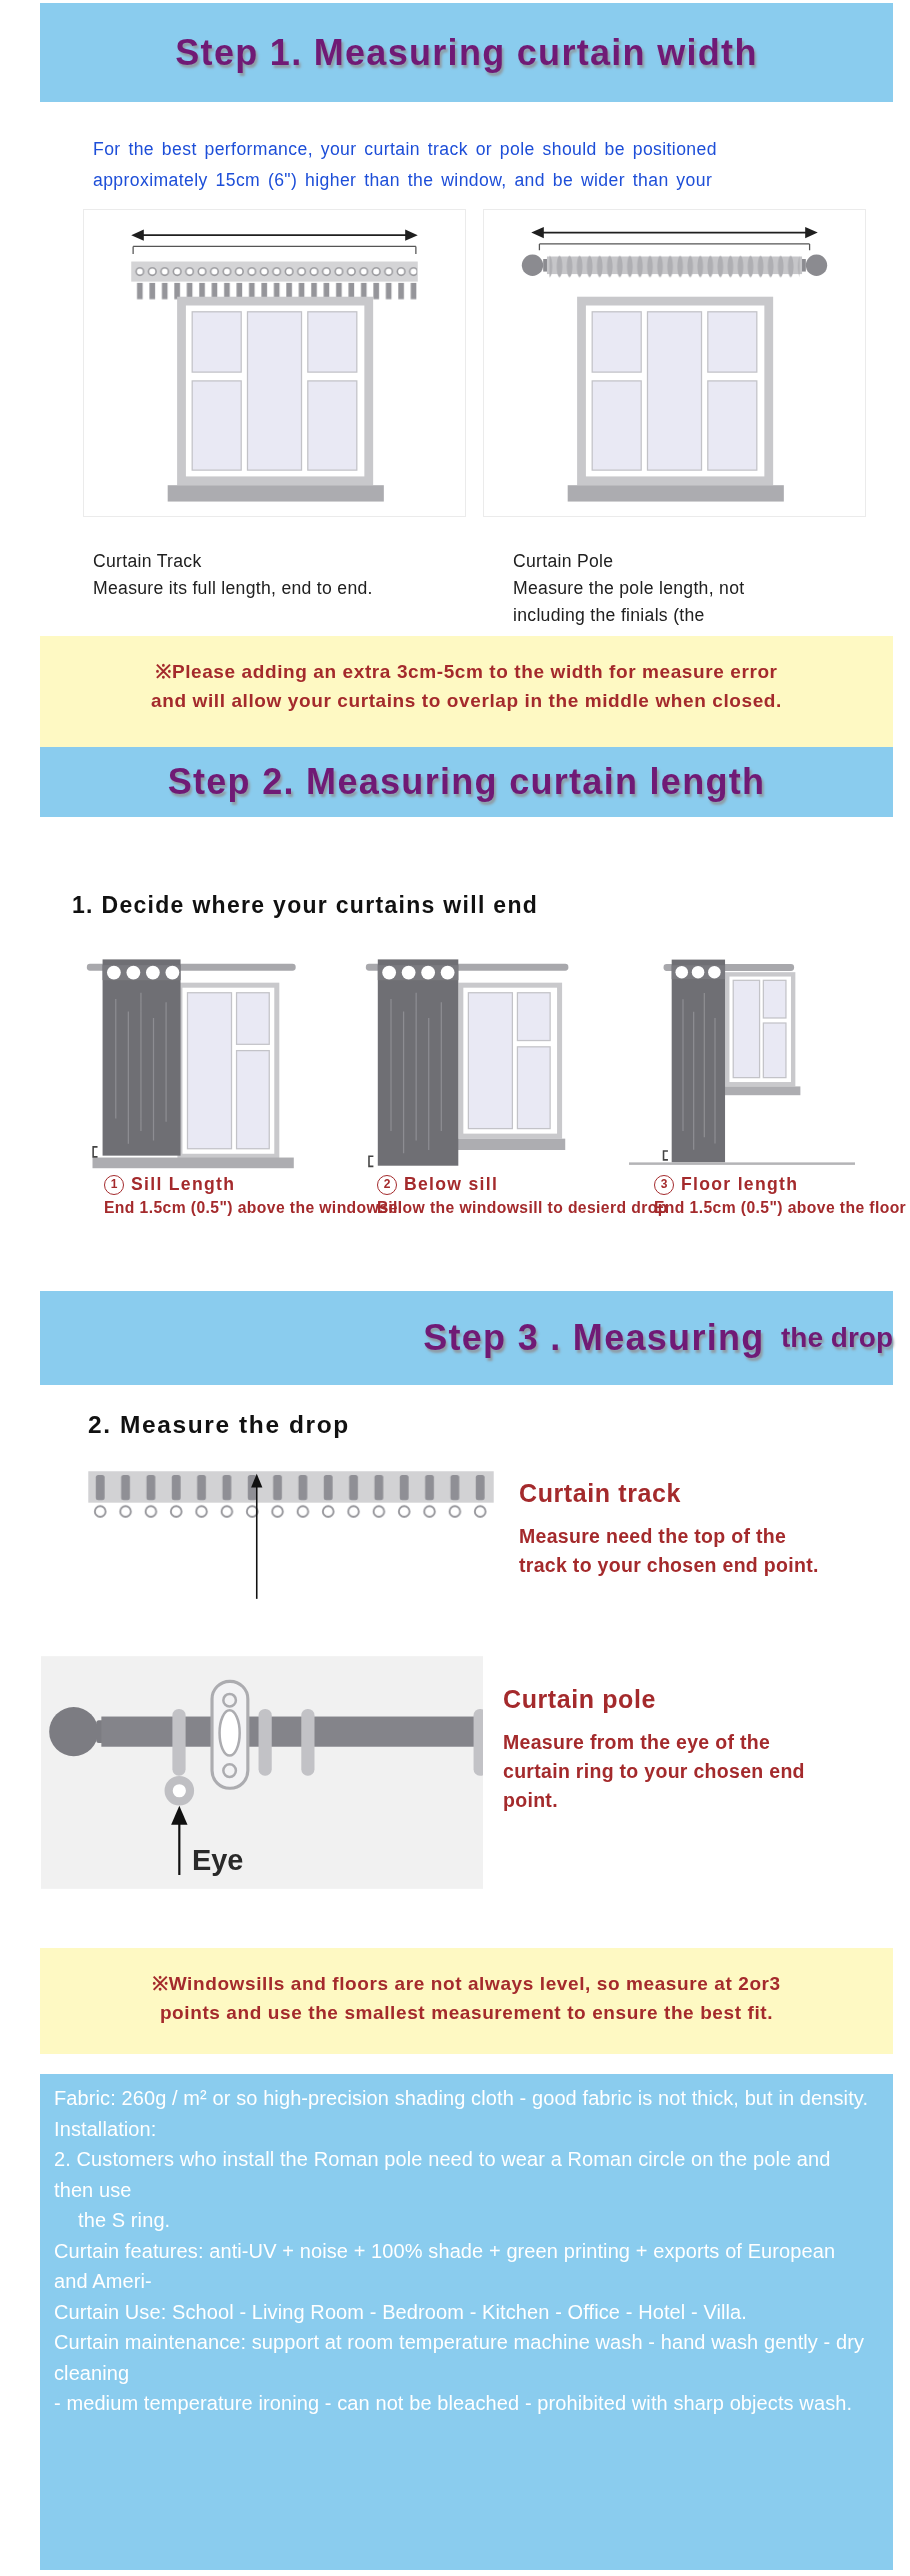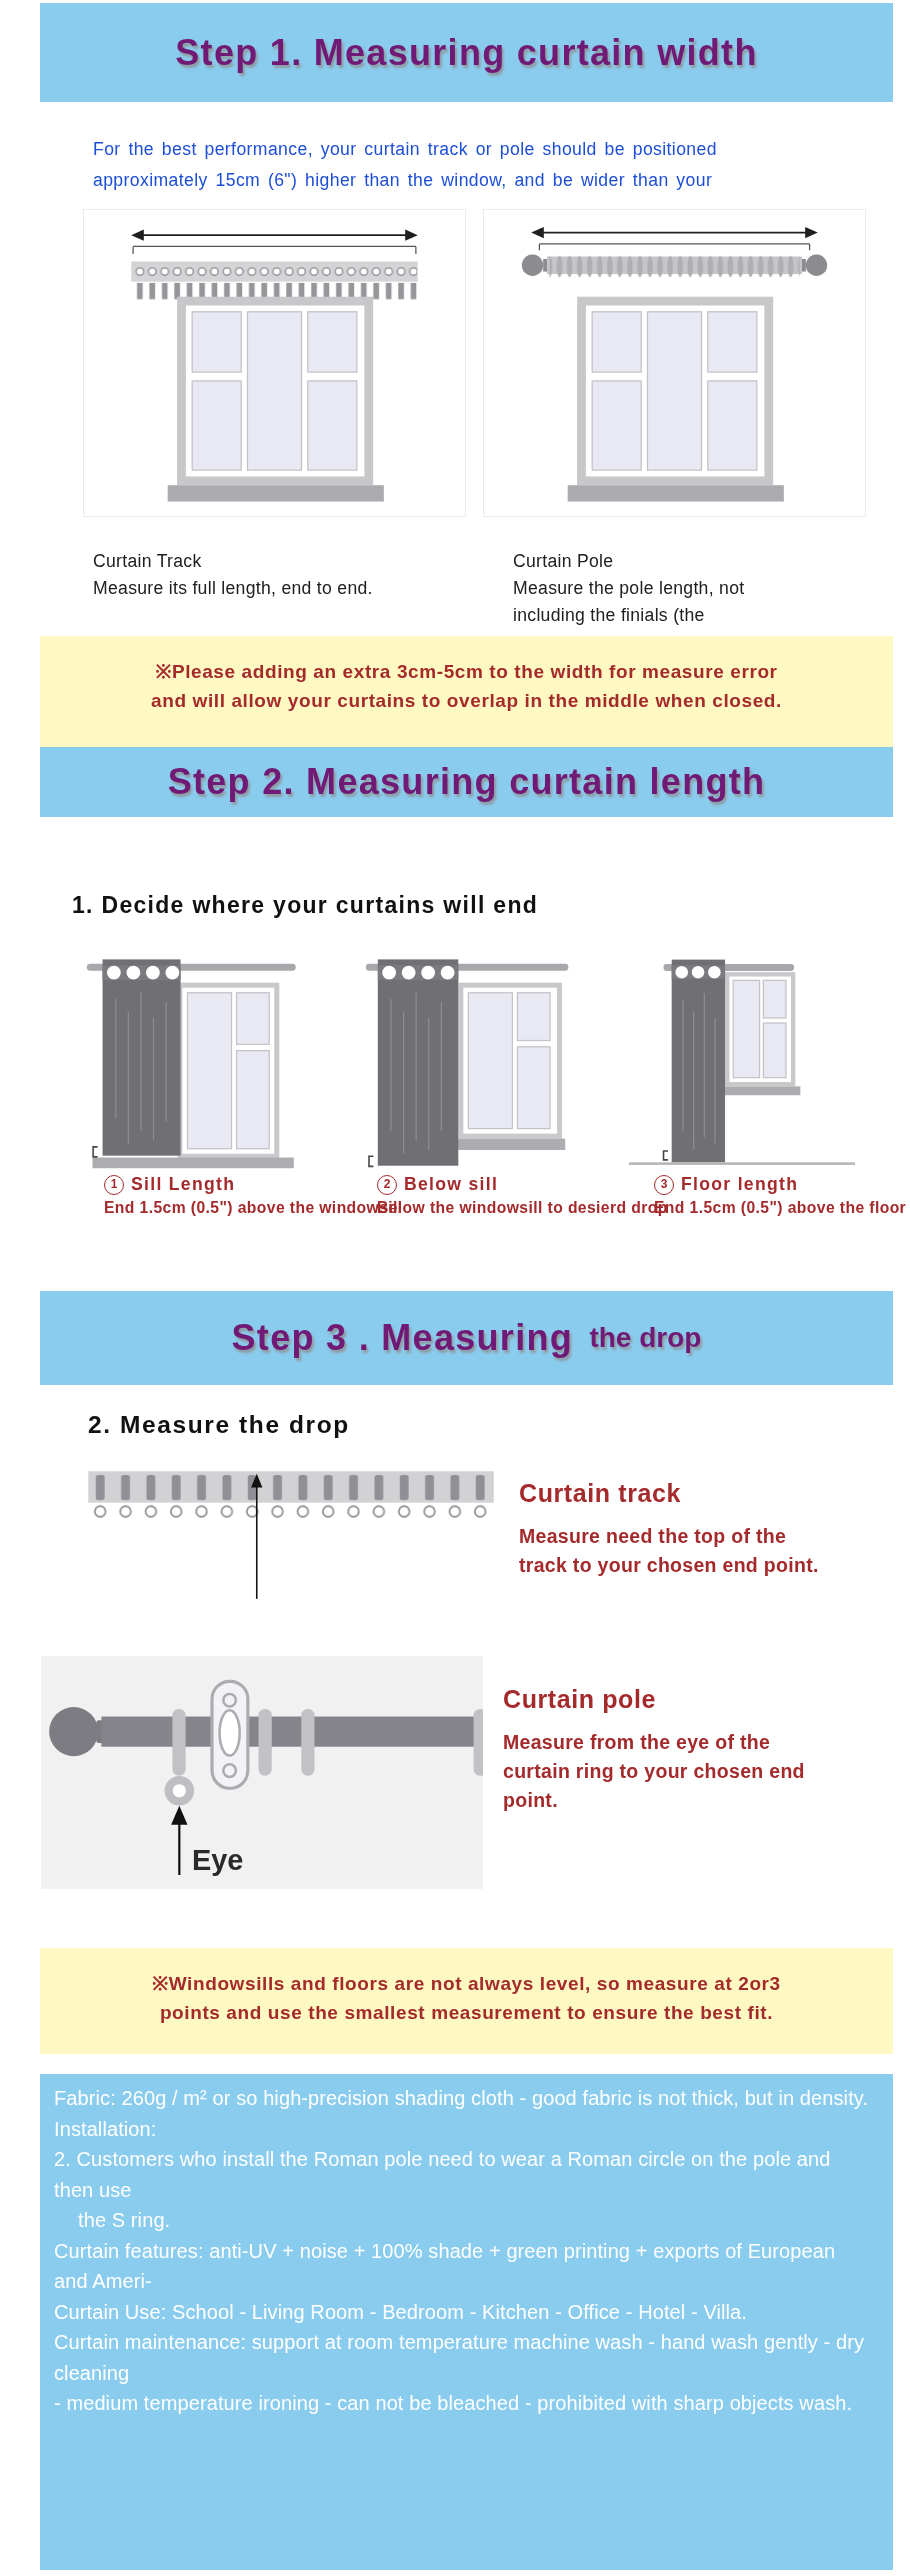--- a/index.html
+++ b/index.html
@@ -4,21 +4,21 @@
 <style>
   html,body{margin:0;padding:0;background:#ffffff;}
   body{font-family:"Liberation Sans", sans-serif;}
   .page{position:relative;width:910px;height:2576px;margin:0 auto;background:#ffffff;overflow:hidden;}
 
   .banner{position:absolute;left:40px;width:853px;background:#8ACCEE;color:#701a75;
           font-weight:bold;display:flex;align-items:center;justify-content:center;
           letter-spacing:1.3px;text-shadow:1.9px 2.5px 2.5px #8f9aa2;}
   .banner-1{top:3.1px;height:99px;font-size:36px;}
   .banner-2{top:747px;height:70px;font-size:36px;}
-  .banner-3{top:1291px;height:94px;font-size:36px;}
+  .banner-3{top:1291px;height:94px;font-size:36px;justify-content:flex-end;}
   .banner .sub{font-size:28px;margin-left:16.4px;letter-spacing:0;}
 
   .intro{position:absolute;left:93px;top:134px;width:755px;font-size:17.6px;color:#1d4ed8;
          line-height:31px;letter-spacing:0.4px;word-spacing:2.5px;}
 
   .diagbox{position:absolute;top:209px;width:381px;height:306px;background:#ffffff;border:0.6px solid #ebebeb;}
   .diagbox.left{left:83px;}
   .diagbox.right{left:483px;}
 
   .cap{position:absolute;top:548px;font-size:17.6px;color:#202020;line-height:27px;letter-spacing:0.3px;}

